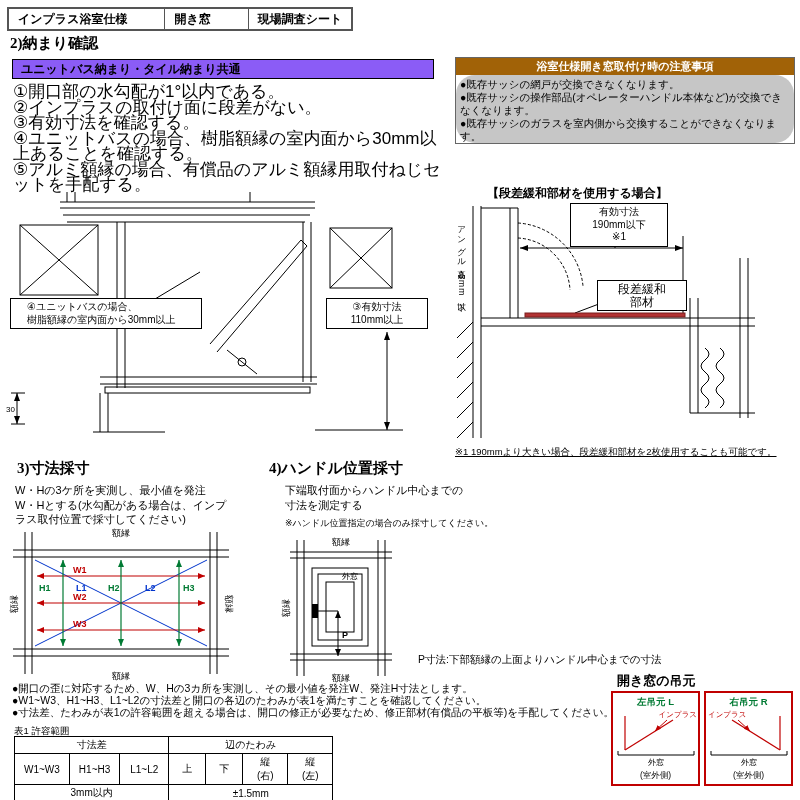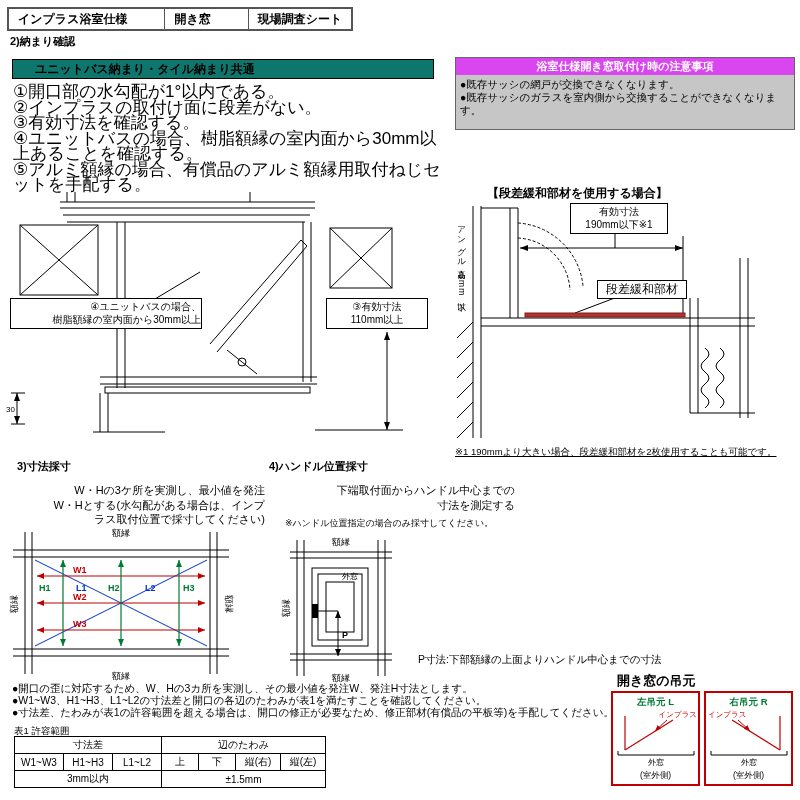--- a/index.html
+++ b/index.html
@@ -3,60 +3,60 @@
 <meta charset="utf-8">
 <style>
   * { margin:0; padding:0; box-sizing:border-box; }
   html,body { width:800px; height:800px; }
   body {
     font-family:"Liberation Sans","DejaVu Sans",sans-serif;
     background:#f2f2f2; color:#000;
   }
   .page { position:relative; width:800px; height:800px; background:#ffffff; overflow:hidden; }
   .abs { position:absolute; }
-  .pre { white-space:pre-line;text-align:right; }
+  .pre { white-space:pre-line; }
   .nowrap { white-space:nowrap; }
 
   .title-box { display:inline-flex; border:2px solid #555; background:#fff; }
   .title-box span { padding:3px 9px; font-size:12px; font-weight:bold; line-height:14px; }
   .title-box span + span { border-left:1px solid #555;margin-left:28px; }
 
-  .sec-heading { font-size:11px; font-weight:bold; }
+  .sec-heading { font-size:15px; font-weight:bold;font-family:Liberation Serif, serif; }
 
   .boxed-title {
     border:1px solid #000; width:422px; height:20px; line-height:18px;
-    padding-left:22px; font-size:12px; font-weight:bold; background:#0f766e;
+    padding-left:8px; font-size:12px; font-weight:bold; background:#8b5cf6;
   }
   .check-item { font-size:17px; line-height:15.5px; }
 
   .notice { width:340px; border:1px solid #666; }
-  .notice-title { background:#d946ef; color:#fff; font-weight:bold; font-size:11px;
+  .notice-title { background:#a16207; color:#fff; font-weight:bold; font-size:11px;
                   text-align:center; height:17px; line-height:17px; }
-  .notice-body { background:#c6c6c6; padding:3px 4px 12px 4px; }
+  .notice-body { background:#c6c6c6; padding:3px 4px 0 4px;border-radius:19px; }
   .notice-item { font-size:10.5px; line-height:13px; }
 
-  .callout { border:1px solid #000; background:#fff; font-size:10px; line-height:12.5px; padding:2px 0; }
+  .callout { border:1px solid #000; background:#fff; font-size:10px; line-height:12.5px; padding:2px 16px; }
   .callout.center { text-align:center; }
 
   .vtext { writing-mode:vertical-rl; font-size:8.5px; letter-spacing:1px; }
 
   .small-note { font-size:9.5px;text-decoration:underline; }
   .desc { font-size:11px; line-height:14.5px; }
 
   .hinge-heading { font-size:13px; font-weight:bold; }
   .hinge-row { display:flex; gap:4px; }
   .hinge-box { width:89px; height:95px; border:2px solid #c00000; background:#fff; text-align:center; }
   .hinge-title { color:#007a33; font-weight:bold; font-size:9.5px; line-height:13px; padding-top:2px; }
   .hinge-outside { font-size:8.5px; line-height:10px; }
 
   .note-line { font-size:10.5px; line-height:11.8px; }
 
   .tbl-caption { font-size:9.5px; }
   table.t1 { border-collapse:collapse; font-size:10px; background:#fff; }
-  table.t1 th, table.t1 td { border:1px solid #000; text-align:center; padding:1px 2px; font-weight:normal; height:14px; }
+  table.t1 th, table.t1 td { border:1px solid #000; text-align:center; padding:1px 9px; font-weight:normal; height:14px; }
   table.t1 col.c-wide { width:49px; }
   table.t1 col.c-mid  { width:37px; }
   table.t1 col.c-v    { width:45px; }
 </style>
 </head>
 <body>
 
 <div class="page">
 
   <div class="abs title-box" style="left:7px;top:7px">
@@ -73,20 +73,21 @@
     <div class="check-item">②インプラスの取付け面に段差がない。</div>
     <div class="check-item">③有効寸法を確認する。</div>
     <div class="check-item">④ユニットバスの場合、樹脂額縁の室内面から30mm以上あることを確認する。</div>
     <div class="check-item">⑤アルミ額縁の場合、有償品のアルミ額縁用取付ねじセットを手配する。</div>
   </div>
 
   <div class="abs notice" style="left:455px;top:57px">
     <div class="notice-title">浴室仕様開き窓取付け時の注意事項</div>
     <div class="notice-body">
       <div class="notice-item">●既存サッシの網戸が交換できなくなります。</div>
+      <div class="notice-item">●既存サッシの操作部品(オペレーターハンドル本体など)が交換できなくなります。</div>
       <div class="notice-item">●既存サッシのガラスを室内側から交換することができなくなります。</div>
     </div>
   </div>
 
   <svg class="abs" style="left:5px;top:192px" width="435" height="262" viewBox="0 0 435 262">
     <defs>
       <marker id="ab1" markerWidth="10" markerHeight="8" refX="8" refY="3" orient="auto-start-reverse" markerUnits="userSpaceOnUse">
         <path d="M0,0 L8,3 L0,6 Z" fill="#000"></path>
       </marker>
     </defs>

